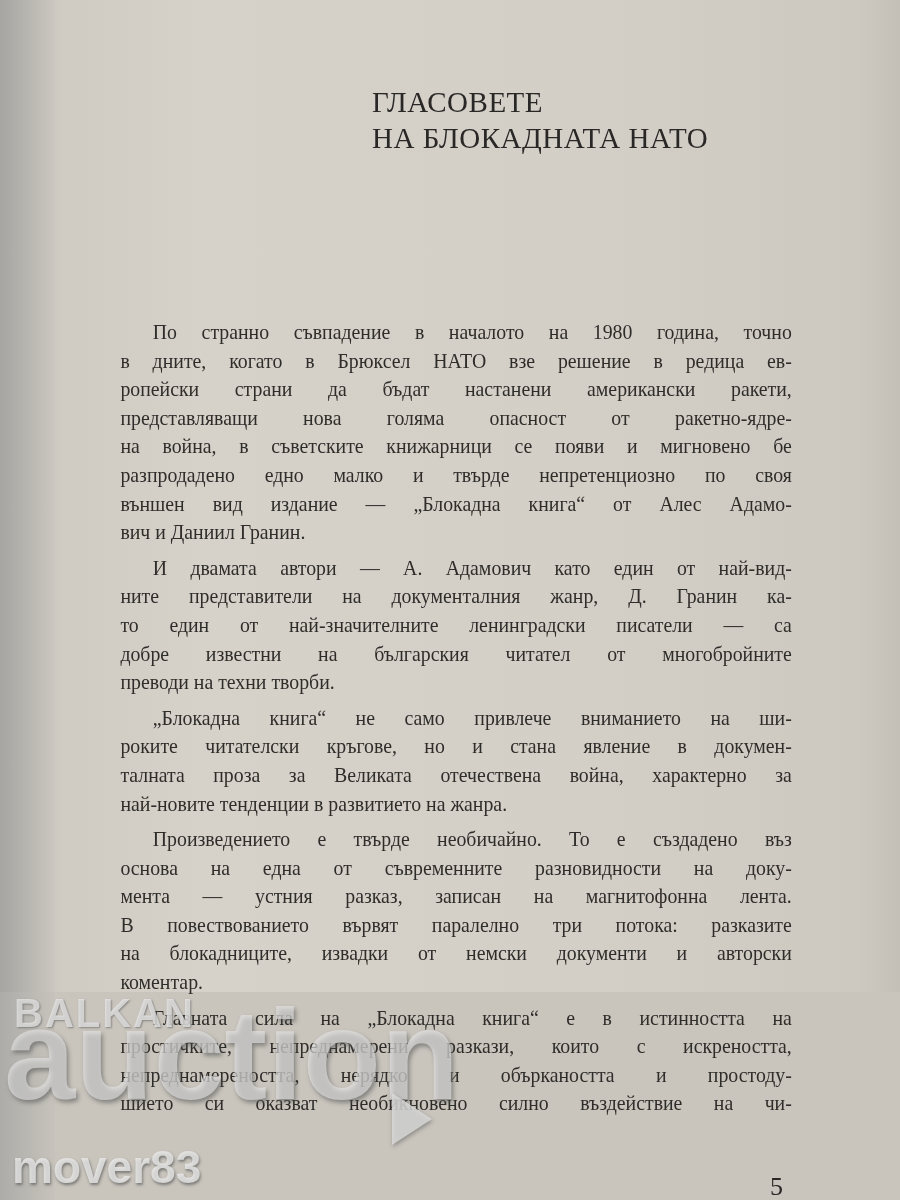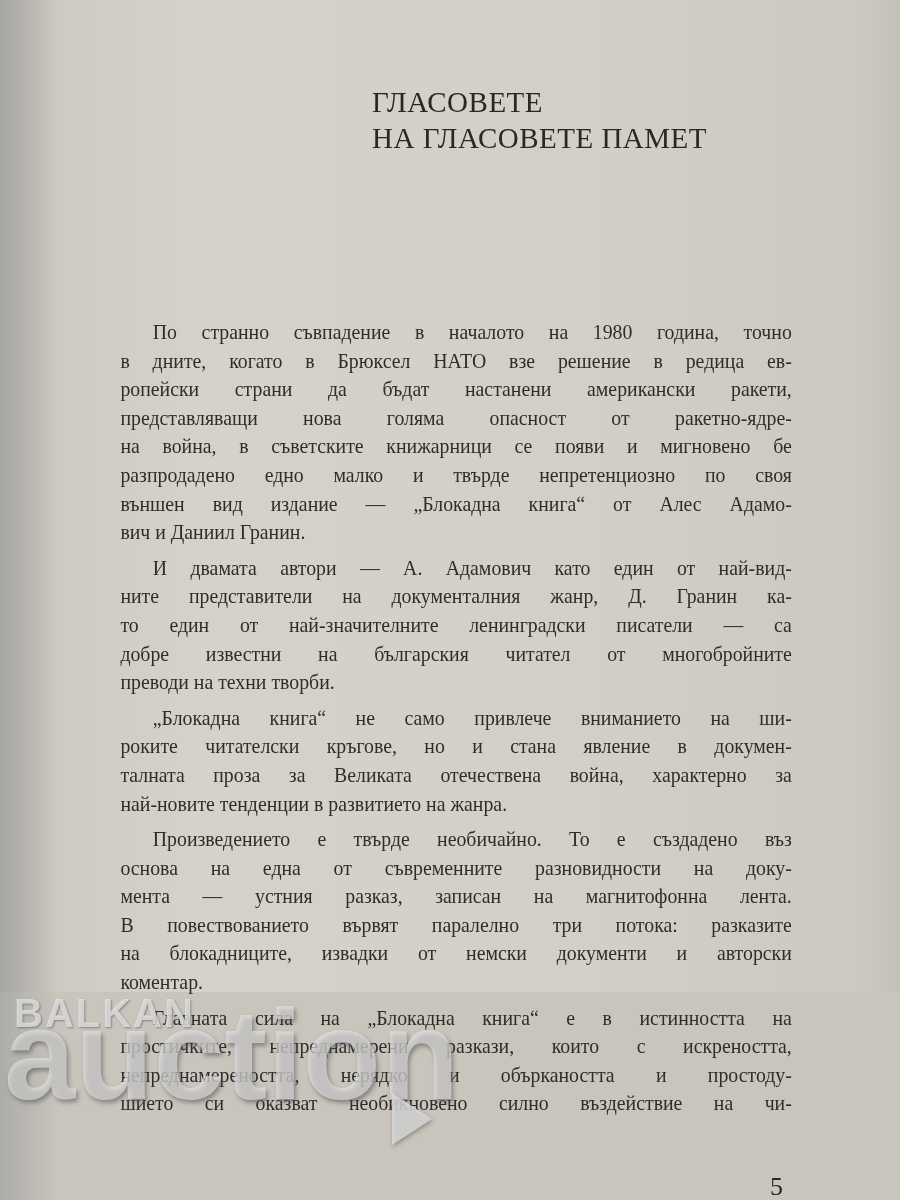--- a/index.html
+++ b/index.html
@@ -69,21 +69,21 @@
   }
 </style>
 </head>
 <body>
 
 <div class="page">
   <div class="spine-shadow"></div>
 
   <div class="title">
     <div>ГЛАСОВЕТЕ</div>
-    <div>НА ГЛАСОВЕТЕ ПАМЕТ</div>
+    <div>НА БЛОКАДНАТА НАТО</div>
   </div>
 
   <div class="body-text">
     <p>
       <span class="line indent">По странно съвпадение в началото на 1980 година, точно</span>
       <span class="line">в дните, когато в Брюксел НАТО взе решение в редица ев-</span>
       <span class="line">ропейски страни да бъдат настанени американски ракети,</span>
       <span class="line">представляващи нова голяма опасност от ракетно-ядре-</span>
       <span class="line">на война, в съветските книжарници се появи и мигновено бе</span>
       <span class="line">разпродадено едно малко и твърде непретенциозно по своя</span>
@@ -118,14 +118,15 @@
       <span class="line">шието си оказват необикновено силно въздействие на чи-</span>
     </p>
   </div>
 
   <div class="page-number">5</div>
 
   <div class="watermark">
     <div class="wm-auction">auction</div>
     <div class="wm-balkan">BALKAN</div>
     <div class="wm-play"></div>
+    <div class="wm-user">mover83</div>
   </div>
 </div>
 
 </body></html>

